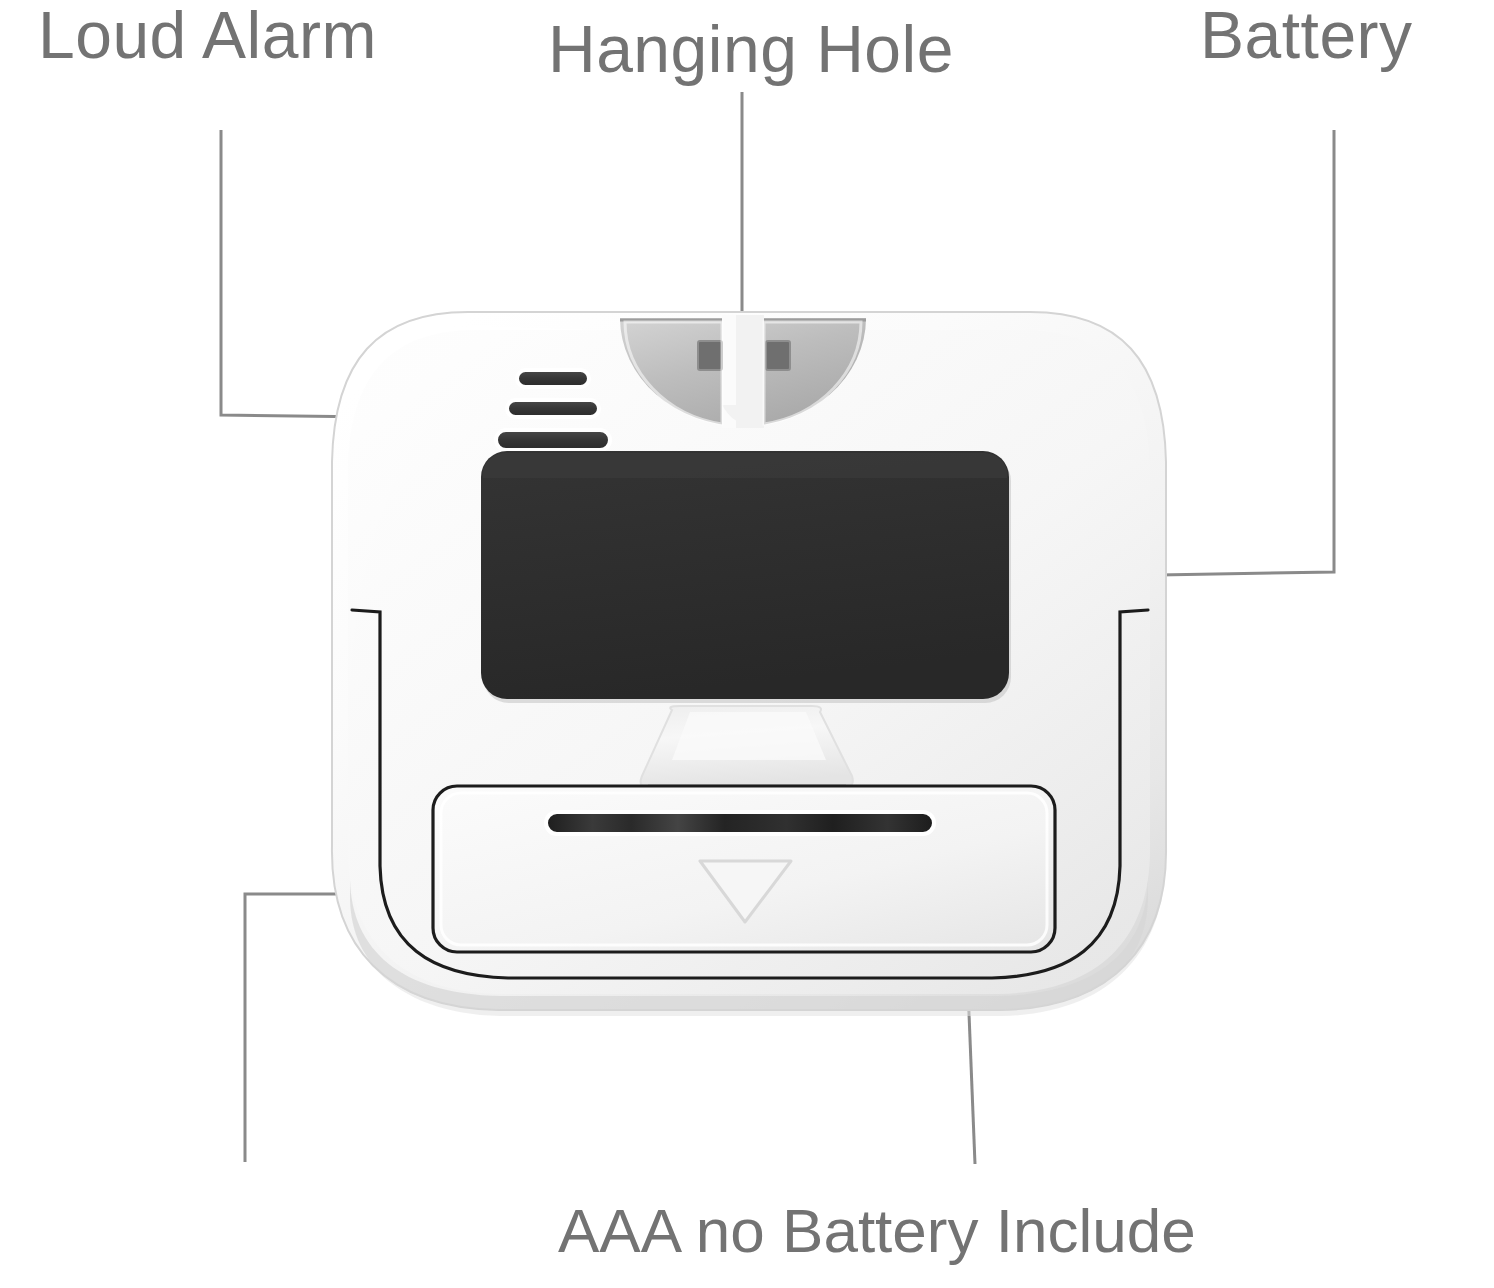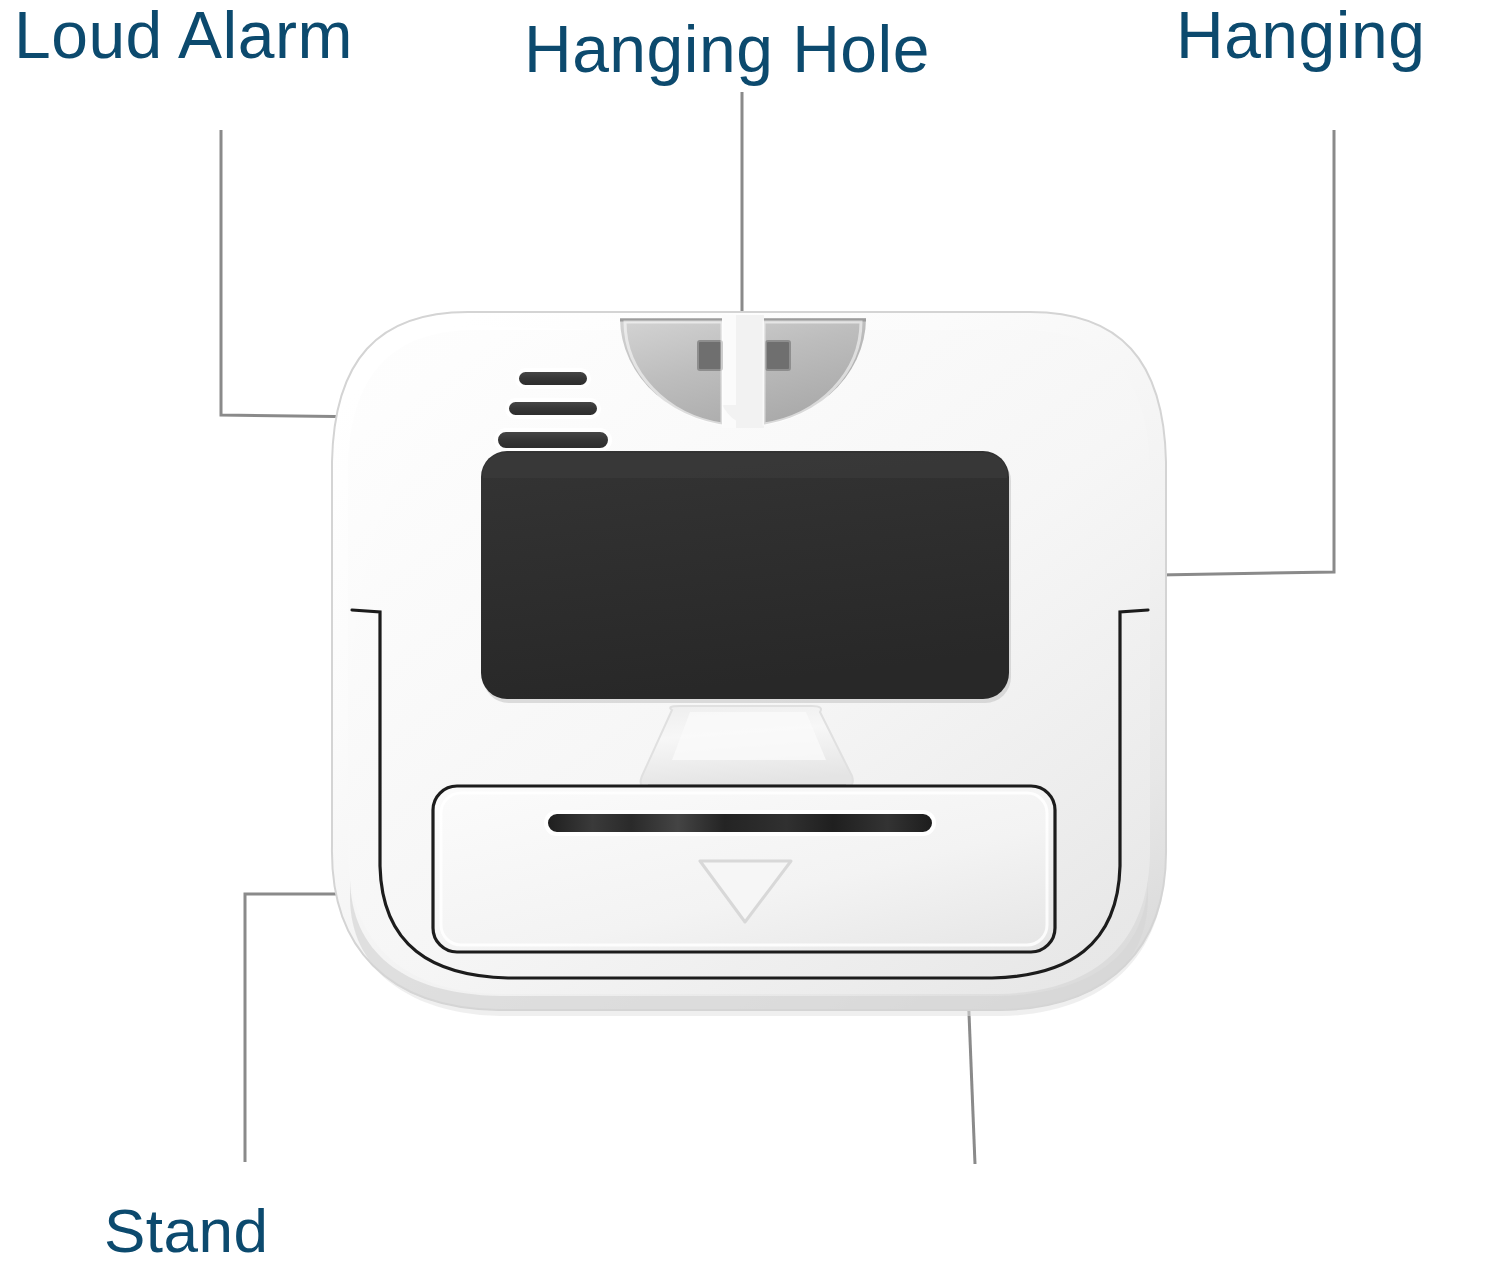--- a/index.html
+++ b/index.html
@@ -12,47 +12,48 @@
   }
   #stage {
     position: relative;
     width: 1494px;
     height: 1288px;
     background: #ffffff;
     overflow: hidden;
   }
   .callout-label {
     position: absolute;
-    color: #0c4a6e;
+    color: #737373;
     font-family: "Liberation Sans", sans-serif;
     font-weight: 400;
     white-space: nowrap;
     line-height: 1;
+    margin-left: 24px;
   }
   #label-loud-alarm   { left: 14px;   top: 2px;    font-size: 66px; letter-spacing: 0.5px; }
   #label-hanging-hole { left: 524px;  top: 16px;    font-size: 66px; letter-spacing: 0.5px; }
   #label-magnets      { left: 1176px; top: 2px;    font-size: 66px; letter-spacing: 0.5px; }
   #label-stand        { left: 104px;  top: 1200px; font-size: 62px; letter-spacing: 0.5px; }
   #label-aaa          { left: 534px;  top: 1200px; font-size: 62px; letter-spacing: 0.0px; }
 
   #device-svg { position: absolute; left: 0; top: 0; }
 </style>
 </head>
 <body>
 
 <div id="stage">
 
   <div class="callout-label" id="label-loud-alarm">Loud Alarm</div>
 
   <div class="callout-label" id="label-hanging-hole">Hanging Hole</div>
 
-  <div class="callout-label" id="label-magnets">Hanging</div>
-
-  <div class="callout-label" id="label-stand">Stand</div>
-
+  <div class="callout-label" id="label-magnets">Battery</div>
+
+
+  <div class="callout-label" id="label-aaa">AAA no Battery Include</div>
 
   <svg id="device-svg" width="1494" height="1288" viewBox="0 0 1494 1288">
     <defs>
 
       <linearGradient id="bodyGrad" x1="0.12" y1="0.04" x2="0.86" y2="0.98">
         <stop offset="0" stop-color="#ffffff"></stop>
         <stop offset="0.30" stop-color="#fbfbfb"></stop>
         <stop offset="0.62" stop-color="#f2f2f2"></stop>
         <stop offset="0.86" stop-color="#e7e7e7"></stop>
         <stop offset="1" stop-color="#dcdcdc"></stop>

